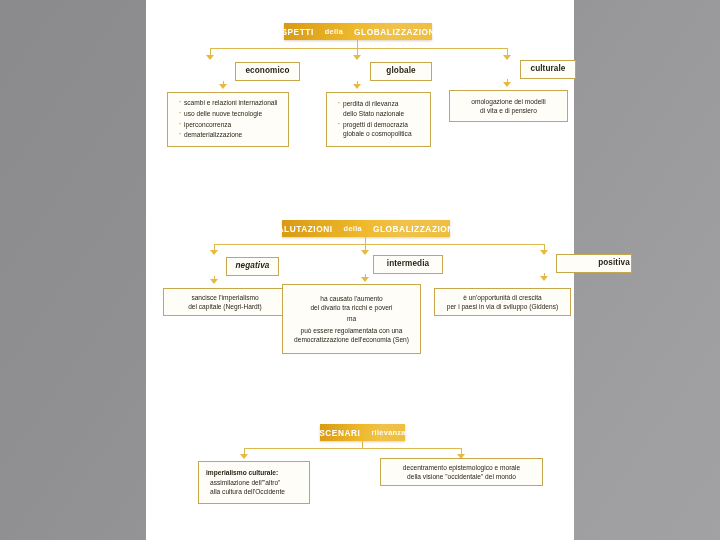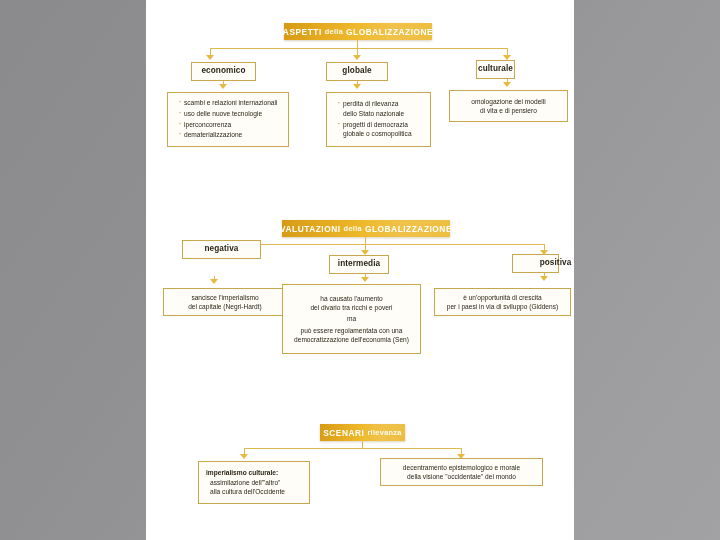--- a/index.html
+++ b/index.html
@@ -35,20 +35,21 @@
     display: flex;
     align-items: center;
     justify-content: center;
     line-height: 1.28;
   }
   .cat {
     font-size: 8.2px;
     font-weight: bold;
     letter-spacing: 0.1px;
     height: 19px;
+    margin-left: 44px;
   }
   .detail {
     font-size: 6.6px;
     font-weight: normal;
     padding: 3px 4px;
     line-height: 1.42;
   }
   .detail.left {
     text-align: left;
     justify-content: flex-start;
@@ -76,21 +77,21 @@
   }
   .detail li .sub { display: block; }
   
   .banner {
     position: absolute;
     box-sizing: border-box;
     height: 17px;
     display: flex;
     align-items: center;
     justify-content: center;
-    gap: 3px;
+    gap: 11px;
     background: linear-gradient(100deg, #d79a16 0%, #e2a81e 22%, #eeb92c 48%, #f0c24b 72%, #edbe3f 100%);
     color: #ffffff;
     box-shadow: 0 1px 2px rgba(120,90,20,0.28);
   }
   .banner .strong {
     font-size: 8.3px;
     font-weight: bold;
     letter-spacing: 0.55px;
   }
   .banner .weak {
@@ -135,21 +136,21 @@
     <div class="arrow" style="left:60px; top:55px;"></div>
     <div class="arrow" style="left:207px; top:55px;"></div>
     <div class="arrow" style="left:357px; top:55px;"></div>
 
     <div class="node cat" style="left:45px; top:62px; width:65px;">
       <span>economico</span>
     </div>
     <div class="node cat" style="left:180px; top:62px; width:62px;">
       <span>globale</span>
     </div>
-    <div class="node cat" style="left:330px; top:60px; width:39px;">
+    <div class="node cat" style="left:330px; top:60px; width:56px;">
       <span>culturale</span>
     </div>
 
     <div class="ln-v" style="left:77px; top:81px; height:5px;"></div>
     <div class="arrow" style="left:73px; top:84px;"></div>
     <div class="ln-v" style="left:211px; top:81px; height:5px;"></div>
     <div class="arrow" style="left:207px; top:84px;"></div>
     <div class="ln-v" style="left:361px; top:79px; height:5px;"></div>
     <div class="arrow" style="left:357px; top:82px;"></div>
 
@@ -190,27 +191,27 @@
 
     <div class="ln-v" style="left:219px; top:237px; height:8px;"></div>
     <div class="ln-h" style="left:68px; top:244px; width:331px;"></div>
     <div class="ln-v" style="left:68px; top:244px; height:7px;"></div>
     <div class="ln-v" style="left:219px; top:244px; height:7px;"></div>
     <div class="ln-v" style="left:398px; top:244px; height:7px;"></div>
     <div class="arrow" style="left:64px; top:250px;"></div>
     <div class="arrow" style="left:215px; top:250px;"></div>
     <div class="arrow" style="left:394px; top:250px;"></div>
 
-    <div class="node cat" style="left:36px; top:240px; width:79px;">
+    <div class="node cat" style="left:36px; top:257px; width:53px;font-style:italic;">
       <span>negativa</span>
     </div>
-    <div class="node cat" style="left:183px; top:255px; width:60px;">
+    <div class="node cat" style="left:183px; top:255px; width:70px;">
       <span>intermedia</span>
     </div>
-    <div class="node cat" style="left:366px; top:254px; width:47px;padding-left:40px;">
+    <div class="node cat" style="left:366px; top:254px; width:76px;padding-left:40px;">
       <span>positiva</span>
     </div>
 
     <div class="ln-v" style="left:68px; top:276px; height:5px;"></div>
     <div class="arrow" style="left:64px; top:279px;"></div>
     <div class="ln-v" style="left:219px; top:274px; height:5px;"></div>
     <div class="arrow" style="left:215px; top:277px;"></div>
     <div class="ln-v" style="left:398px; top:273px; height:5px;"></div>
     <div class="arrow" style="left:394px; top:276px;"></div>
 

